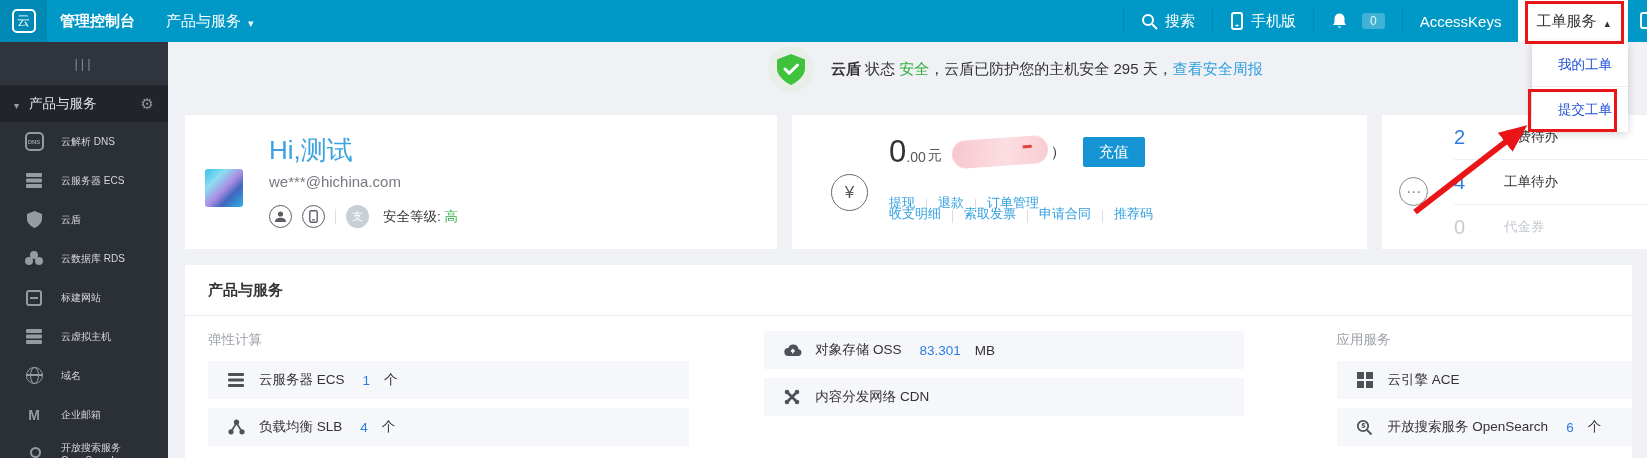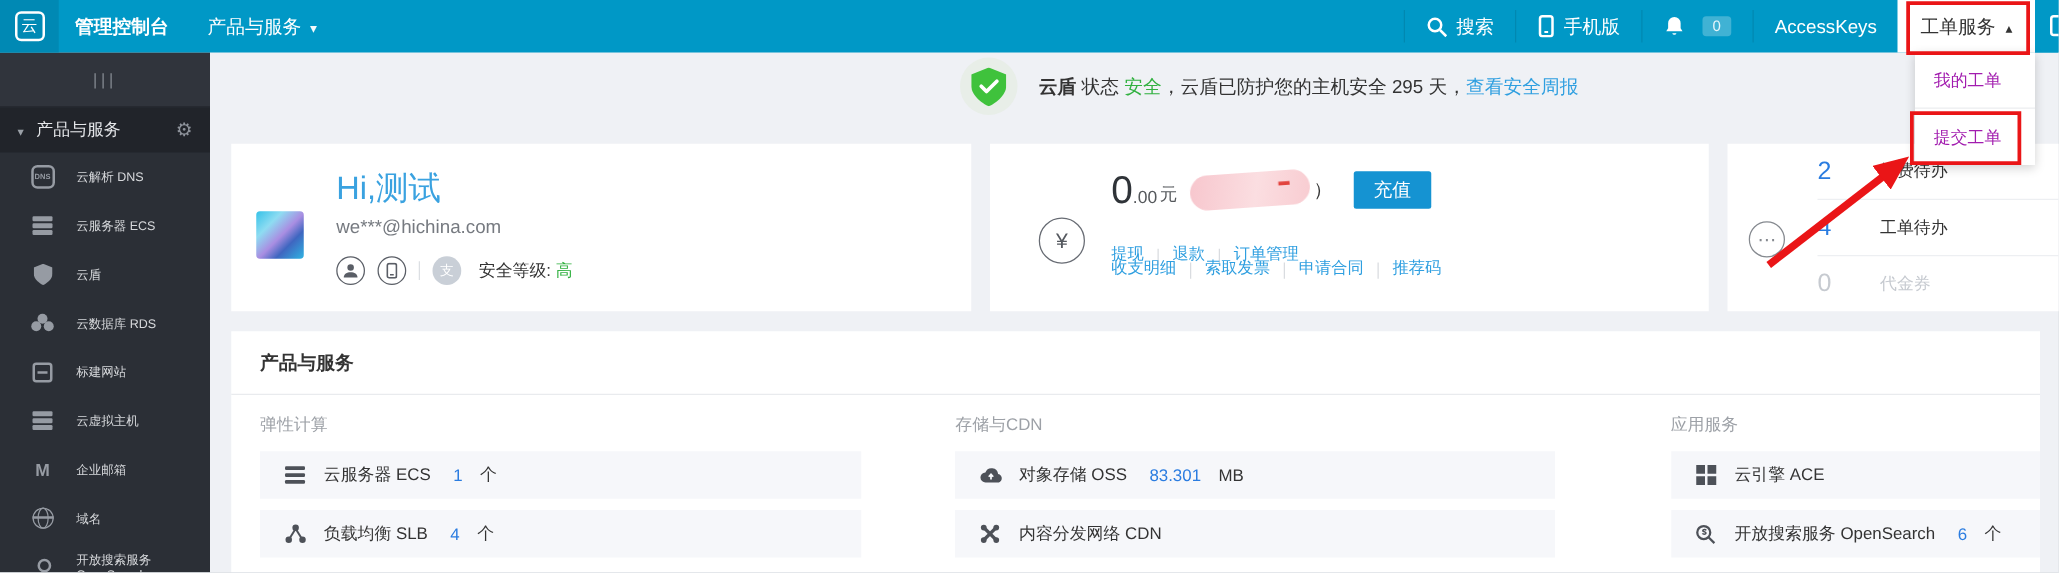--- a/index.html
+++ b/index.html
@@ -20,21 +20,21 @@
   .badge{margin-left:7px;background:rgba(255,255,255,.25);border-radius:3px;padding:1px 8px;font-size:12px;color:#e7f6fb}
   .ticket-cell{background:#fff;color:#333;display:flex;align-items:center;gap:8px;padding:0 18px;font-size:15px;cursor:pointer;flex:none}
   .ticket-cell .up::after{content:"▴";font-size:11px;color:#333}
   .edge-cell{width:19px;background:#0098c6;position:relative;flex:none}
   .edge-glyph{position:absolute;left:12px;top:12px;width:16px;height:17px;border:2px solid #fff;border-radius:3px}
   .ico-svg{display:block}
 
   
   .dropdown{position:absolute;left:1532px;top:42px;width:96px;background:#fff;z-index:6;
             box-shadow:0 2px 8px rgba(0,0,0,.18)}
-  .dd-item{height:45px;line-height:45px;padding-left:15px;font-size:13.5px;color:#a21caf;cursor:pointer}
+  .dd-item{height:45px;line-height:45px;padding-left:26px;font-size:13.5px;color:#1d4ed8;cursor:pointer}
   .dd-item:first-child{border-bottom:1px solid #ebedf0}
 
   
   .sidebar{position:absolute;left:0;top:42px;width:168px;height:416px;background:#2b2f36;z-index:4;overflow:hidden}
   .sb-collapse{height:44px;background:#30343c;display:flex;align-items:center;justify-content:center;
                color:#83888f;font-size:13px;letter-spacing:3px;cursor:pointer;border-bottom:1px solid #23262c}
   .sb-collapse::before{content:"|||"}
   .sb-header{height:36px;background:#21242a;display:flex;align-items:center;padding:0 14px;gap:10px;
              color:#e4e6e9;font-size:13.5px;cursor:pointer}
   .sb-header .hcaret::before{content:"▾";color:#9aa0a7;font-size:10px}
@@ -233,29 +233,29 @@
         <span>标建网站</span>
       </div>
       <div class="sb-item">
         <span class="sb-ico">
             <span class="bars"></span>
           </span>
         <span>云虚拟主机</span>
       </div>
       <div class="sb-item">
         <span class="sb-ico">
+            <span class="globe"></span>
+          </span>
+        <span>域名</span>
+      </div>
+      <div class="sb-item">
+        <span class="sb-ico">
             <span class="mglyph"></span>
           </span>
         <span>企业邮箱</span>
-      </div>
-      <div class="sb-item">
-        <span class="sb-ico">
-            <span class="globe"></span>
-          </span>
-        <span>域名</span>
       </div>
       <div class="sb-item">
         <span class="sb-ico">
             <span class="mag"></span>
           </span>
         <span>开放搜索服务 OpenSearch</span>
       </div>
     </div>
   </div>
 
@@ -376,21 +376,20 @@
                   <circle cx="14" cy="12.8" r="2.6" fill="currentColor"></circle>
                 </svg>
             </span>
             <span>负载均衡 SLB</span>
             <span class="p-count">4</span>
             <span class="p-unit">个</span>
           </div>
         </div>
 
         <div class="c2">
-          <div class="p-col-h">存储与CDN</div>
           <div class="p-row">
             <span class="p-ico">
               <svg width="19" height="14" viewBox="0 0 19 14">
                   <path d="M15.5 6.2A5.3 5.3 0 0 0 5.3 4.9 4 4 0 0 0 5.5 13h9a3.4 3.4 0 0 0 1-6.8z" fill="currentColor"></path>
                   <path d="M9.8 10.5V6.8M8 8.4l1.8-1.9 1.8 1.9" stroke="#f6f7fa" stroke-width="1.4" fill="none"></path>
                 </svg>
             </span>
             <span>对象存储 OSS</span>
             <span class="p-count">83.301</span>
             <span class="p-unit">MB</span>

